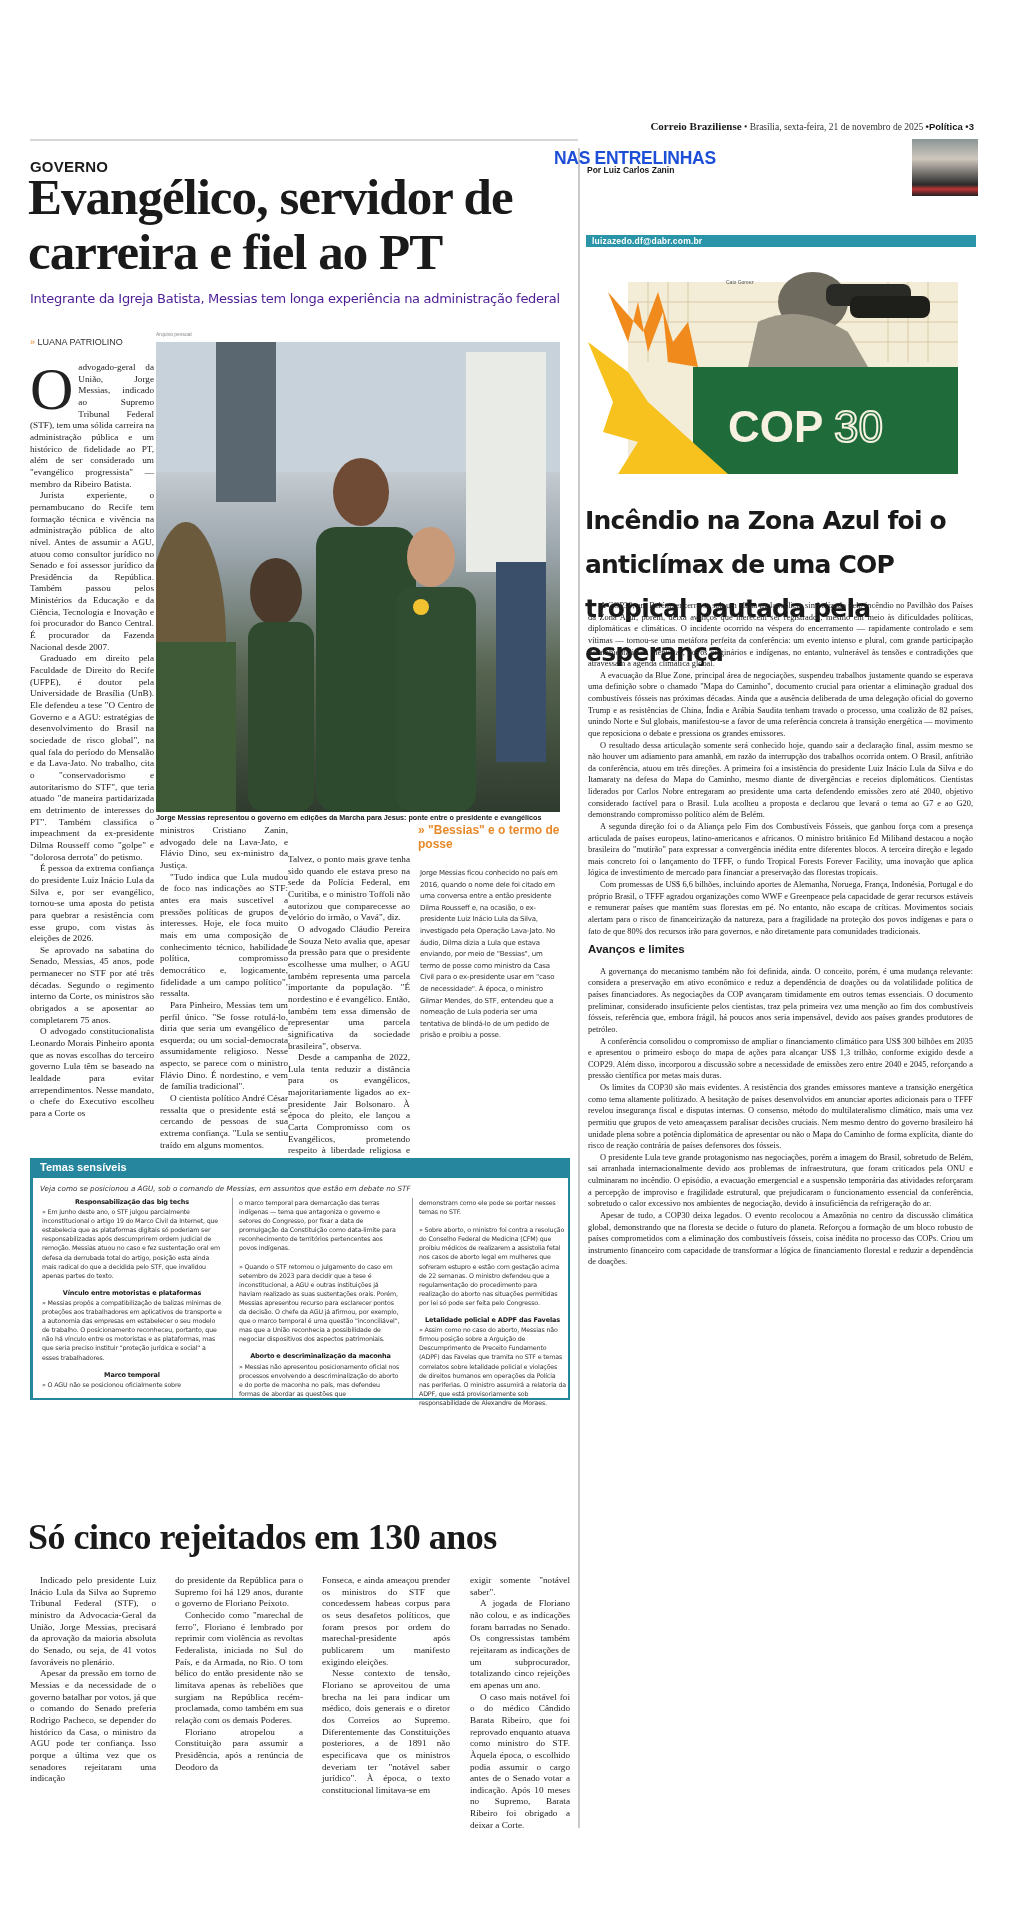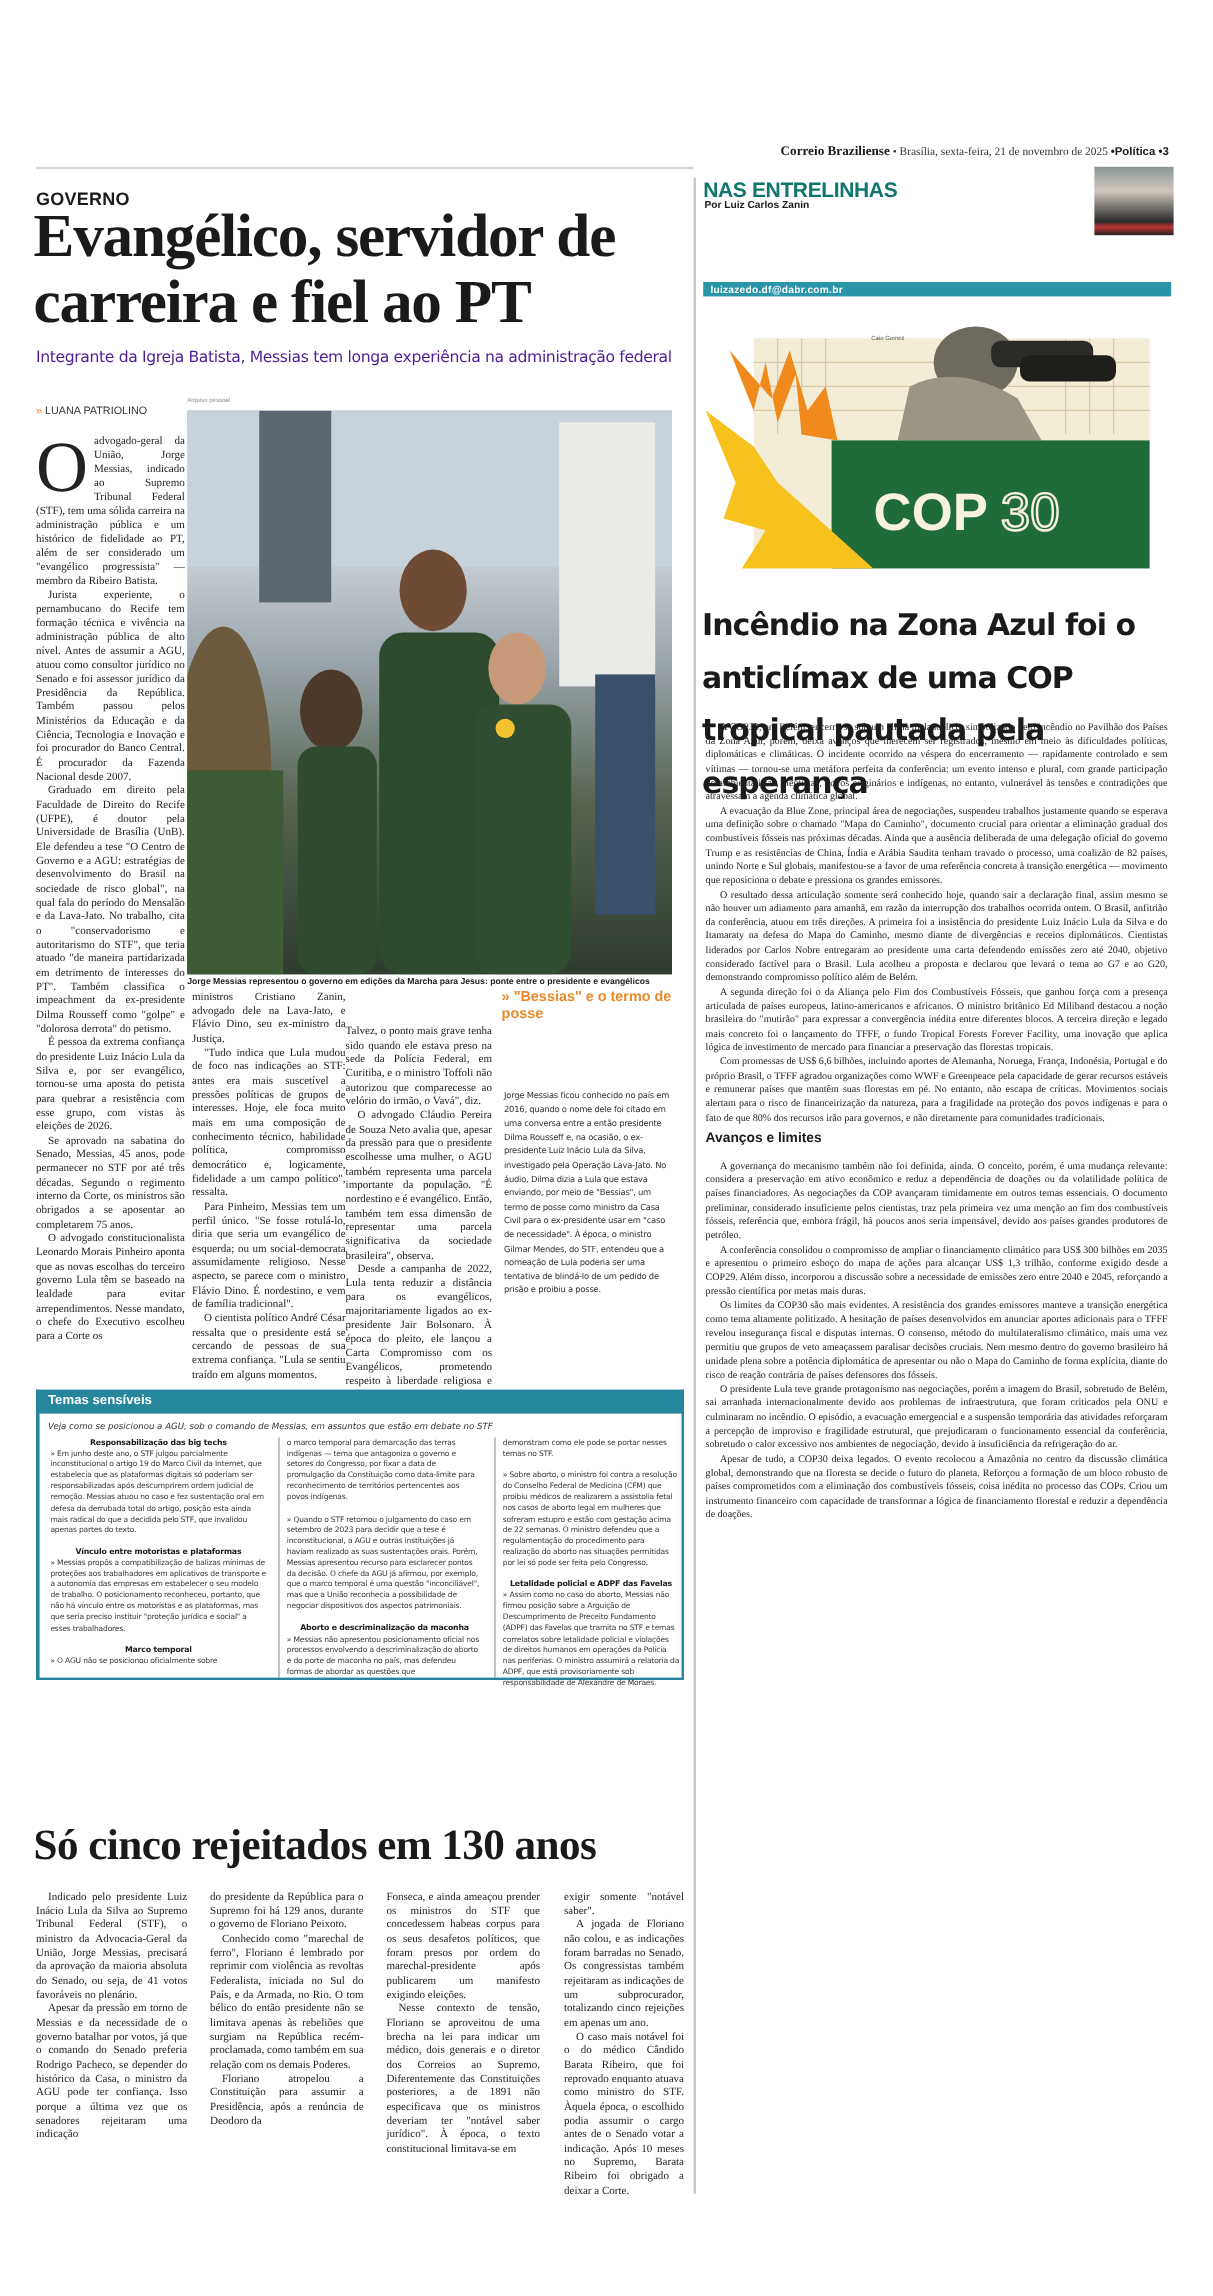--- a/index.html
+++ b/index.html
@@ -31,21 +31,21 @@
   #col2 { left: 160px; top: 825px; width: 128px; height: 312px; }
   #col3 { left: 288px; top: 854px; width: 122px; height: 312px; }
 
   
   #photo { left: 156px; top: 342px; width: 404px; height: 470px; overflow: hidden; background: linear-gradient(180deg,#b9c6d2 0%, #d7dde1 20%, #9aa4ab 45%, #55634f 70%, #2e3b2e 100%); }
   #photo-credit { left: 156px; top: 331px; font-family: "Liberation Sans", sans-serif; font-size: 5px; color: #888; }
   #photo-caption { left: 156px; top: 813px; width: 410px; font-family: "Liberation Sans", sans-serif; font-size: 7.2px; font-weight: bold; color: #222; }
 
   
   #bessias-title { left: 418px; top: 823px; width: 150px; font-family: "Liberation Sans", sans-serif; font-weight: bold; font-size: 12px; line-height: 14px; color: #e8892a; }
-  #bessias-body { left: 420px; top: 908px; width: 140px; font-family: "DejaVu Sans", sans-serif; font-size: 7px; line-height: 11.6px; color: #333; letter-spacing: -0.2px; }
+  #bessias-body { left: 420px; top: 868px; width: 140px; font-family: "DejaVu Sans", sans-serif; font-size: 7px; line-height: 11.6px; color: #333; letter-spacing: -0.2px; }
 
   
   #temas { left: 30px; top: 1158px; width: 540px; height: 242px; border: 2px solid #25869e; border-top: none; background: #fff; }
   #temas-header { left: 30px; top: 1158px; width: 540px; height: 20px; background: #25869e; }
   #temas-title { left: 40px; top: 1161px; font-family: "Liberation Sans", sans-serif; font-weight: bold; font-size: 11px; color: #ffffff; }
   #temas-intro { left: 40px; top: 1184px; font-family: "DejaVu Sans", sans-serif; font-style: italic; font-size: 7.2px; color: #333; }
   .tcol { position: absolute; top: 1198px; font-family: "DejaVu Sans", sans-serif; font-size: 6.3px; line-height: 9.1px; color: #333; letter-spacing: -0.15px; }
   .tcol h5 { font-family: "DejaVu Sans", sans-serif; font-weight: bold; font-size: 6.5px; color: #1a1a1a; text-align: center; }
   .tcol .gap { height: 9px; }
   #tcol1 { left: 42px; width: 180px; }
@@ -57,21 +57,21 @@
   #headline2 { left: 28px; top: 1516px; width: 545px; font-family: "Liberation Serif", serif; font-weight: bold; font-size: 36px; letter-spacing: -0.5px; }
   .col2b { position: absolute; top: 1575px; font-size: 9.2px; line-height: 11.65px; text-align: justify; color: #222; }
   .col2b p { text-indent: 10px; }
   #a2c1 { left: 30px; width: 126px; }
   #a2c2 { left: 175px; width: 128px; }
   #a2c3 { left: 322px; width: 128px; }
   #a2c4 { left: 470px; width: 100px; overflow: hidden; }
 
   
   #vrule { left: 578px; top: 148px; width: 2px; height: 1680px; background: #c9c9c9; }
-  #col-title { left: 586px; top: 148px; font-family: "Liberation Sans", sans-serif; font-weight: bold; font-size: 17.5px; color: #0f766e; letter-spacing: -0.3px; text-align: right; }
+  #col-title { left: 554px; top: 148px; font-family: "Liberation Sans", sans-serif; font-weight: bold; font-size: 17.5px; color: #1d4ed8; letter-spacing: -0.3px; text-align: right; }
   #col-author { left: 587px; top: 165px; font-family: "Liberation Sans", sans-serif; font-weight: bold; font-size: 8.5px; color: #1a1a1a; }
   #author-photo { left: 912px; top: 139px; width: 66px; height: 57px; background: linear-gradient(180deg,#8a9696 0%, #cfc7bd 35%, #2b2b2b 80%, #b33 88%, #222 100%); }
   #email-bar { left: 586px; top: 235px; width: 390px; height: 12px; background: #2a94a8; }
   #email { left: 592px; top: 236px; font-family: "Liberation Sans", sans-serif; font-weight: bold; font-size: 8.5px; color: #ffffff; letter-spacing: 0.2px; }
 
   #illus { left: 588px; top: 262px; width: 388px; height: 212px; overflow: hidden; }
   #illus-credit { left: 726px; top: 279px; font-family: "Liberation Sans", sans-serif; font-size: 5px; color: #555; }
 
   #col-headline { left: 585px; top: 499px; width: 400px; font-family: "DejaVu Sans", sans-serif; font-size: 25px; line-height: 44px; color: #1a1a1a; letter-spacing: -0.8px; }
   #col-body { left: 588px; top: 600px; width: 385px; font-size: 8.4px; line-height: 11.62px; text-align: justify; color: #222; }

